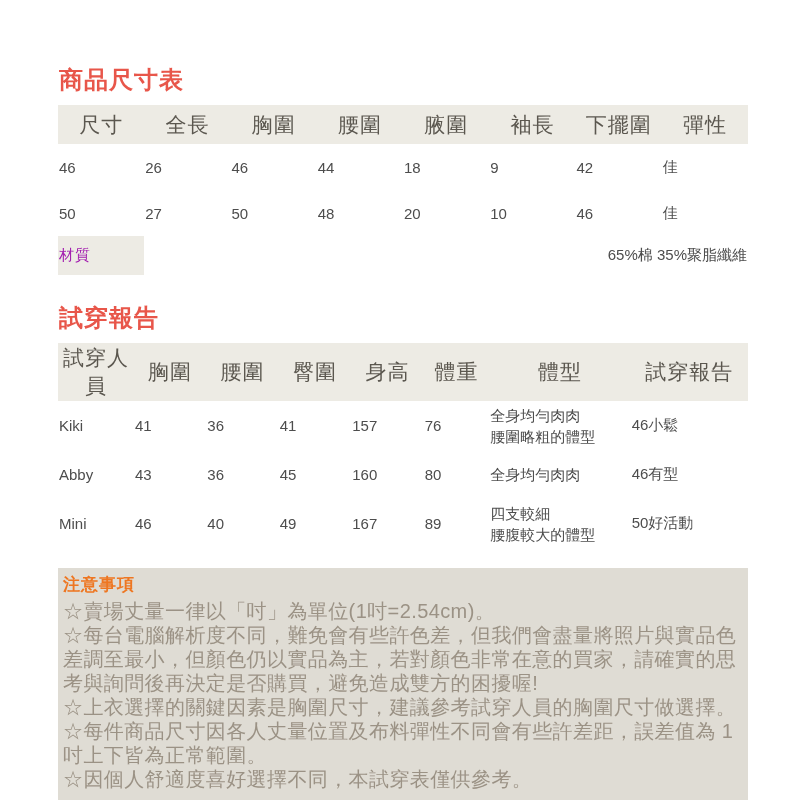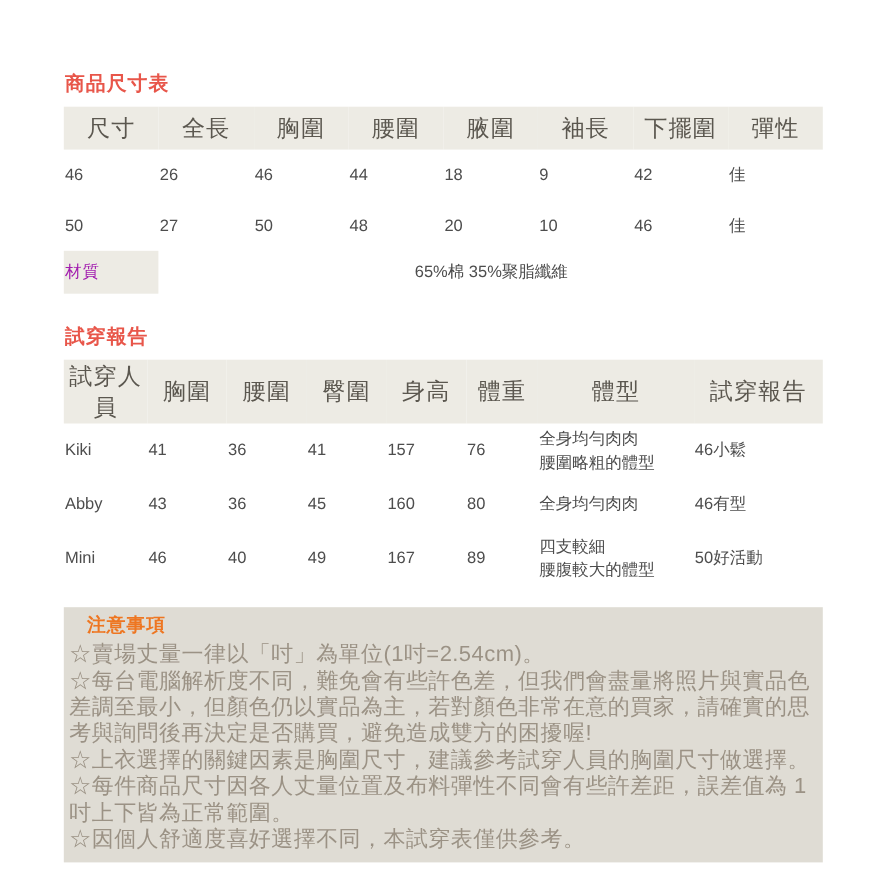--- a/index.html
+++ b/index.html
@@ -12,21 +12,21 @@
     color: #4d4d4d;
     overflow: hidden;
   }
   .container {
     position: absolute;
     left: 58px;
     top: 64px;
     width: 690px;
   }
   .section-title {
-    font-size: 18px;
+    font-size: 24px;
     font-weight: bold;
     letter-spacing: 1px;
     margin: 0 0 9px 1px;
   }
   .title-red    { color: var(--title-red, #e8564a); }
   .title-orange { color: var(--notice-orange, #ee7621); }
 
   table {
     width: 100%;
     border-collapse: collapse;
@@ -47,41 +47,41 @@
   .size-table th   { height: 37px; }
   .size-table td   { height: 44px; }
   .size-table .mat-label {
     background: var(--header-bg, #edebe4);
     height: 37px;
     letter-spacing: 1px;
     color: #a21caf;
     margin-top: 24px;
   }
   .size-table .mat-value {
-    text-align: center;
+    text-align: right;
     padding-left: 2px;
     height: 37px;
   }
   .fit-table       { margin-bottom: 20px; }
   .fit-table th    { height: 36px; }
   .fit-table td    { height: 47px; }
   .body-type-cell  {
     white-space: pre-line;
     line-height: 21px;
   }
 
   .notice {
     background: var(--notice-bg, #dfdcd4);
     color: var(--notice-text, #9b9285);
     padding: 5px 8px 9px 5px;
   }
   .notice .notice-title {
     font-size: 17px;
     font-weight: bold;
-    margin: 0 0 3px 16px;
+    margin: 0 0 3px 0;
     letter-spacing: 1px;
   }
   .notice p {
     margin: 0;
     font-size: 20px;
     line-height: 24px;
     letter-spacing: 0.4px;
   }
 </style>
 </head>

